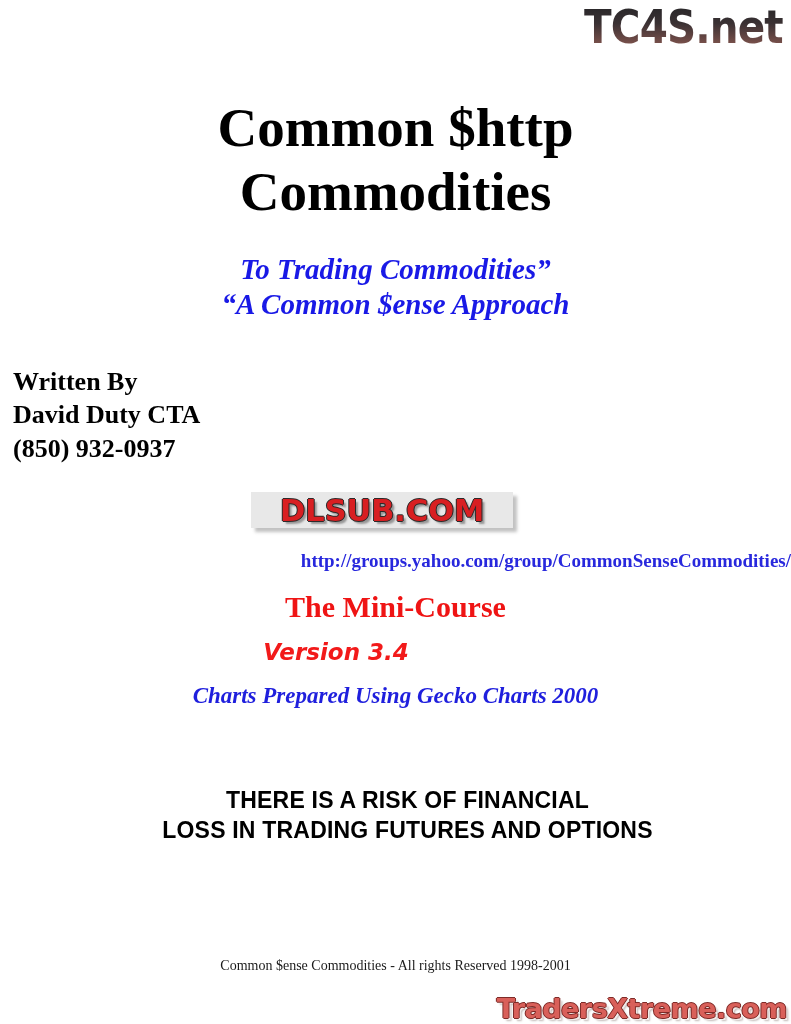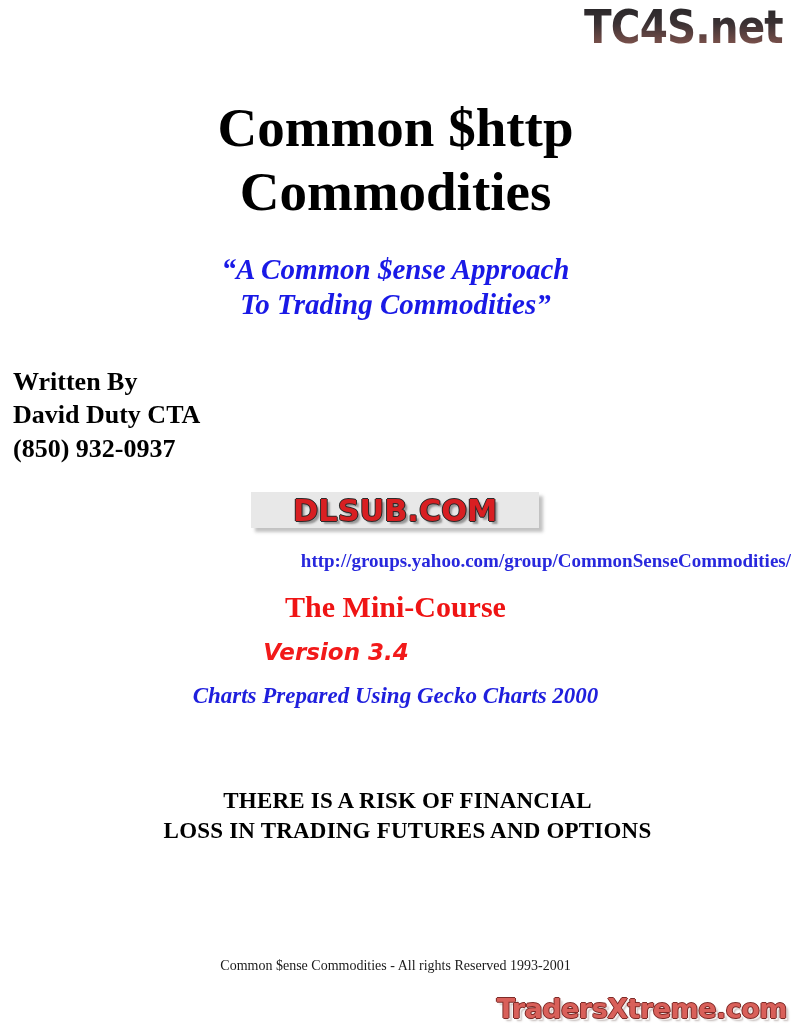--- a/index.html
+++ b/index.html
@@ -108,21 +108,21 @@
     font-size: 26px;
     line-height: 1.28;
     color: #000000;
   }
 
   
   .wm-dlsub {
     position: absolute;
     top: 492px;
     left: 251px;
-    width: 288px;
+    width: 262px;
     height: 36px;
     background: #e8e8e8;
     box-shadow: 4px 4px 3px rgba(120,120,120,0.45);
     display: flex;
     align-items: center;
     justify-content: center;
     overflow: hidden;
   }
   .wm-dlsub-text {
     font-family: "DejaVu Sans", "Liberation Sans", sans-serif;
@@ -204,21 +204,21 @@
 
   
   .risk-block {
     position: absolute;
     top: 786px;
     left: 0;
     width: 791px;
     text-align: center;
   }
   .risk-line {
-    font-family: Liberation Serif, serif;
+    font-family: Liberation Sans, sans-serif;
     font-weight: 700;
     font-size: 23px;
     line-height: 1.3;
     color: #000000;
     letter-spacing: 0.2px;
     padding-left: 24px;
   }
 
   
   .footer-copy {
@@ -260,22 +260,22 @@
 
   <div class="wm-tc4s-shadow">TC4S.net</div>
   <div class="wm-tc4s">TC4S.net</div>
 
   <div class="title-block">
     <div class="title-line">Common $http</div>
     <div class="title-line">Commodities</div>
   </div>
 
   <div class="subtitle-block">
+    <div class="subtitle-line">To Trading Commodities”</div>
     <div class="subtitle-line">“A Common $ense Approach</div>
-    <div class="subtitle-line">To Trading Commodities”</div>
   </div>
 
   <div class="author-block">
     <div class="author-line">Written By</div>
     <div class="author-line">David Duty CTA</div>
     <div class="author-line">(850) 932-0937</div>
   </div>
 
   <div class="wm-dlsub">
     <span class="wm-dlsub-text">DLSUB.COM</span>
@@ -285,17 +285,17 @@
 
   <div class="course-title">The Mini-Course</div>
   <div class="version-line">Version 3.4</div>
   <div class="charts-line">Charts Prepared Using Gecko Charts 2000</div>
 
   <div class="risk-block">
     <div class="risk-line">THERE IS A RISK OF FINANCIAL</div>
     <div class="risk-line">LOSS IN TRADING FUTURES AND OPTIONS</div>
   </div>
 
-  <div class="footer-copy">Common $ense Commodities - All rights Reserved 1993-2001</div>
+  <div class="footer-copy">Common $ense Commodities - All rights Reserved 1998-2001</div>
 
   <div class="wm-traders">TradersXtreme.com</div>
 
 </div>
 
 </body></html>

